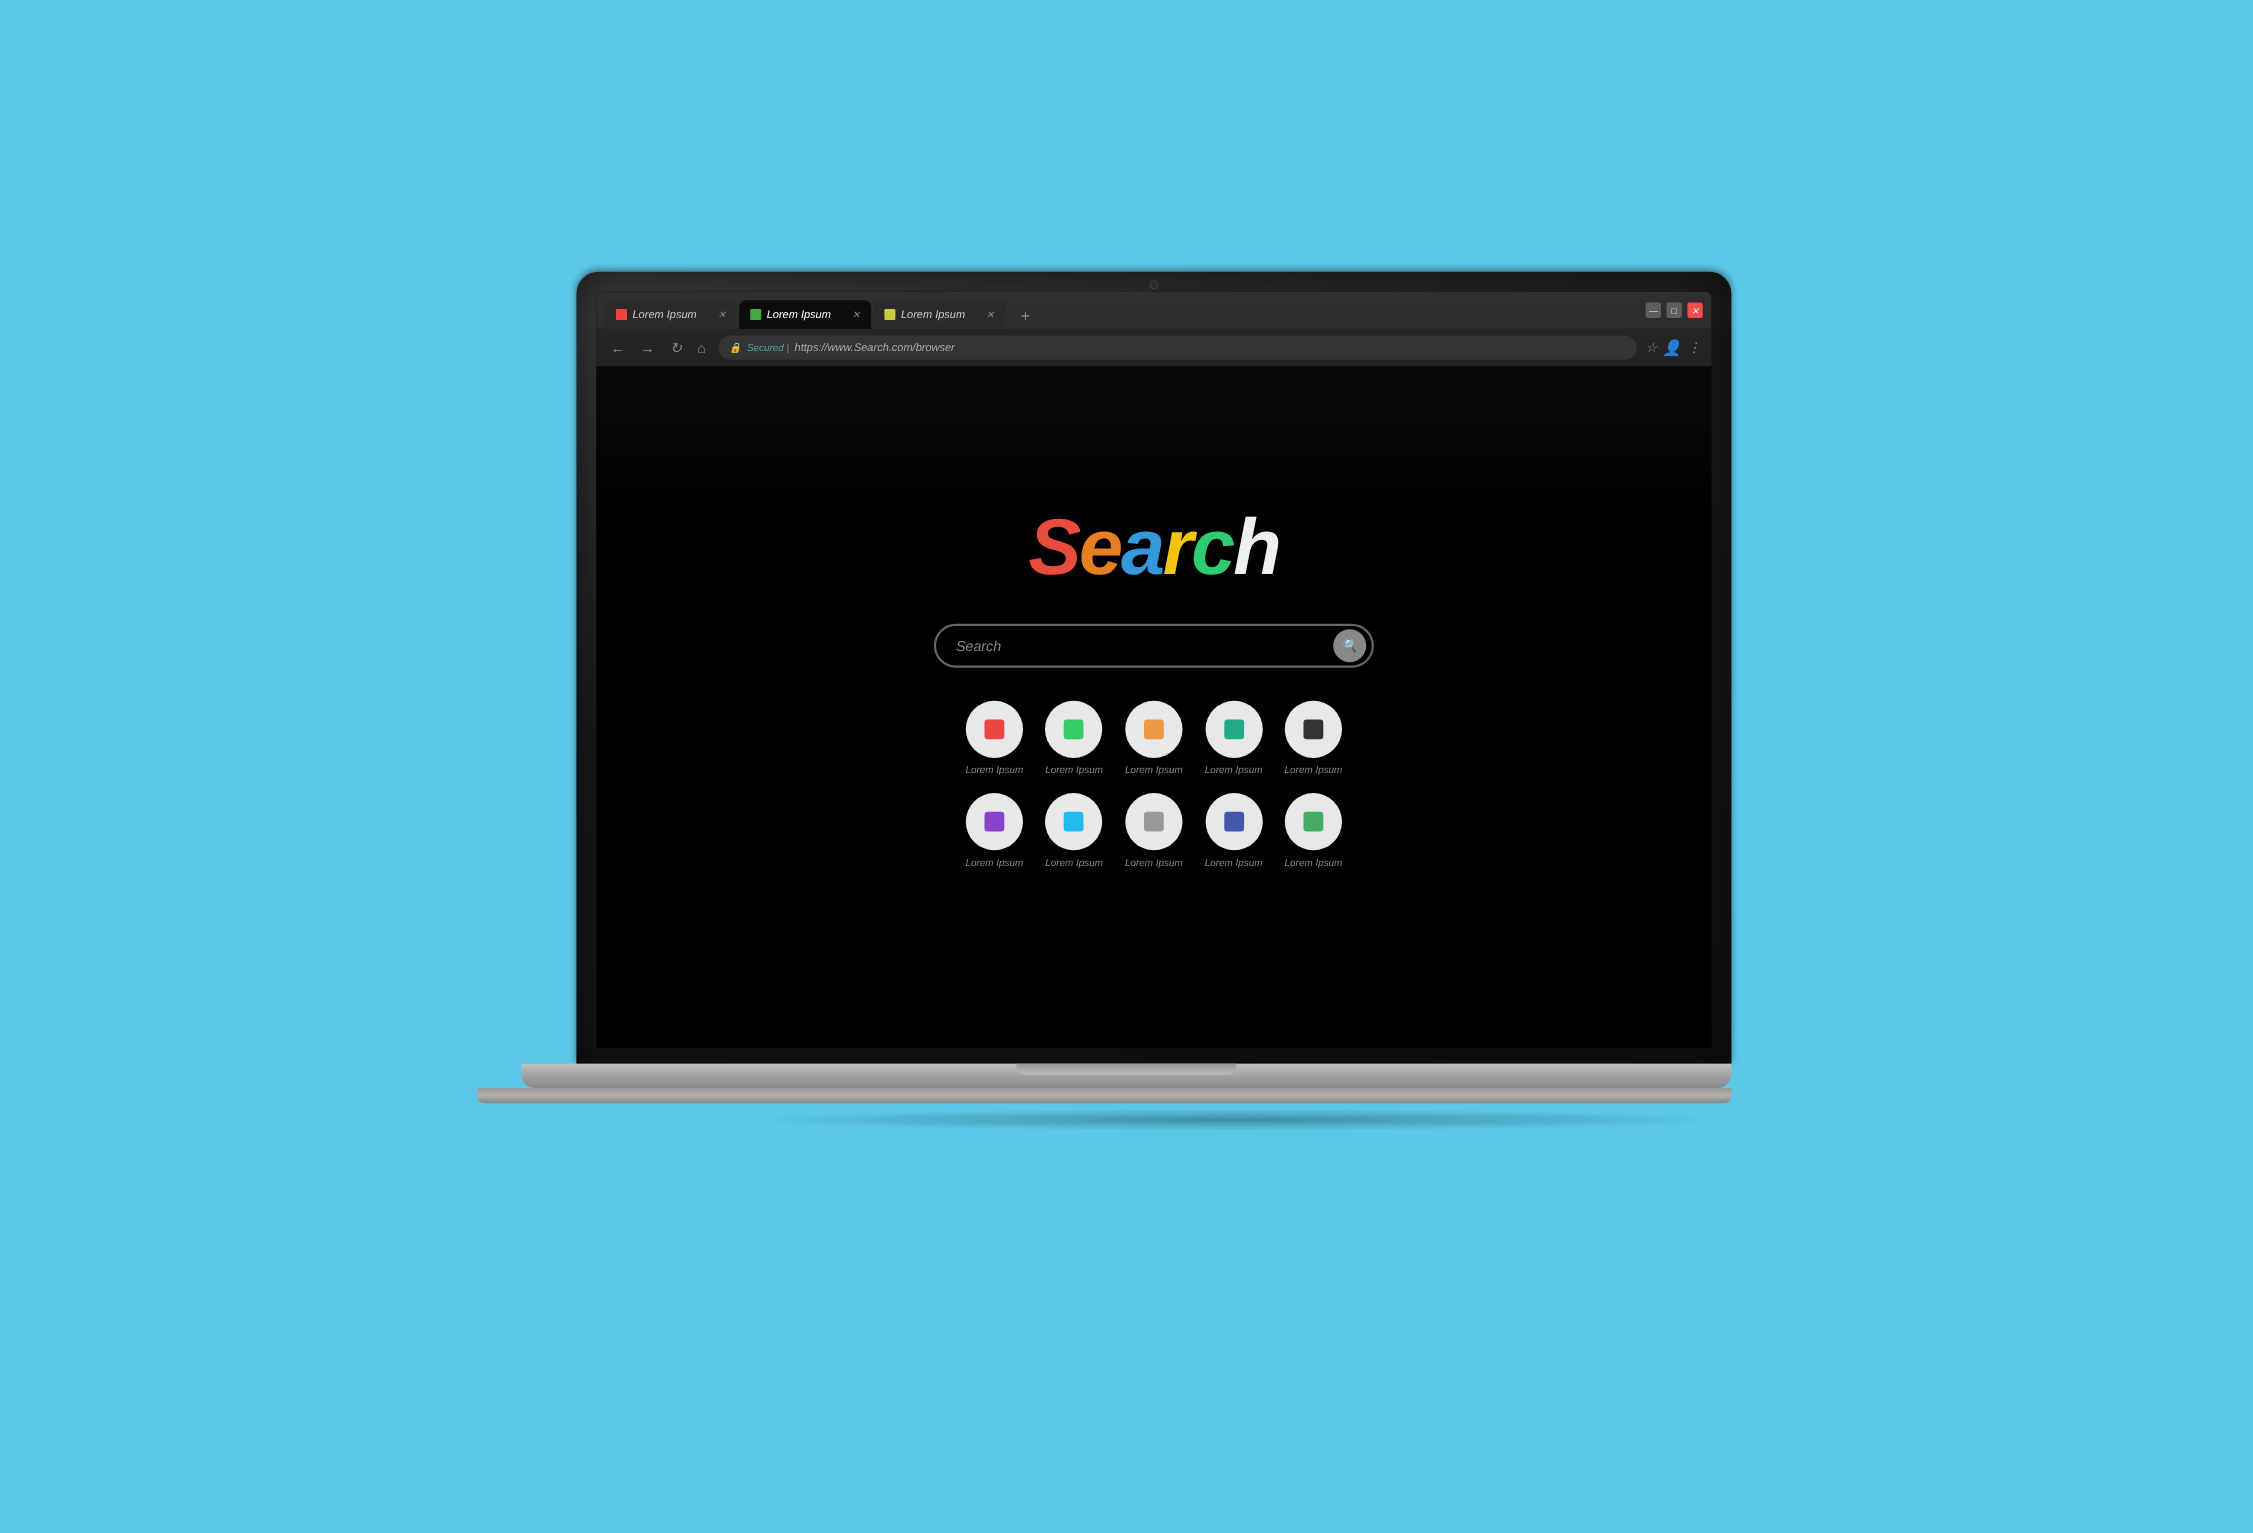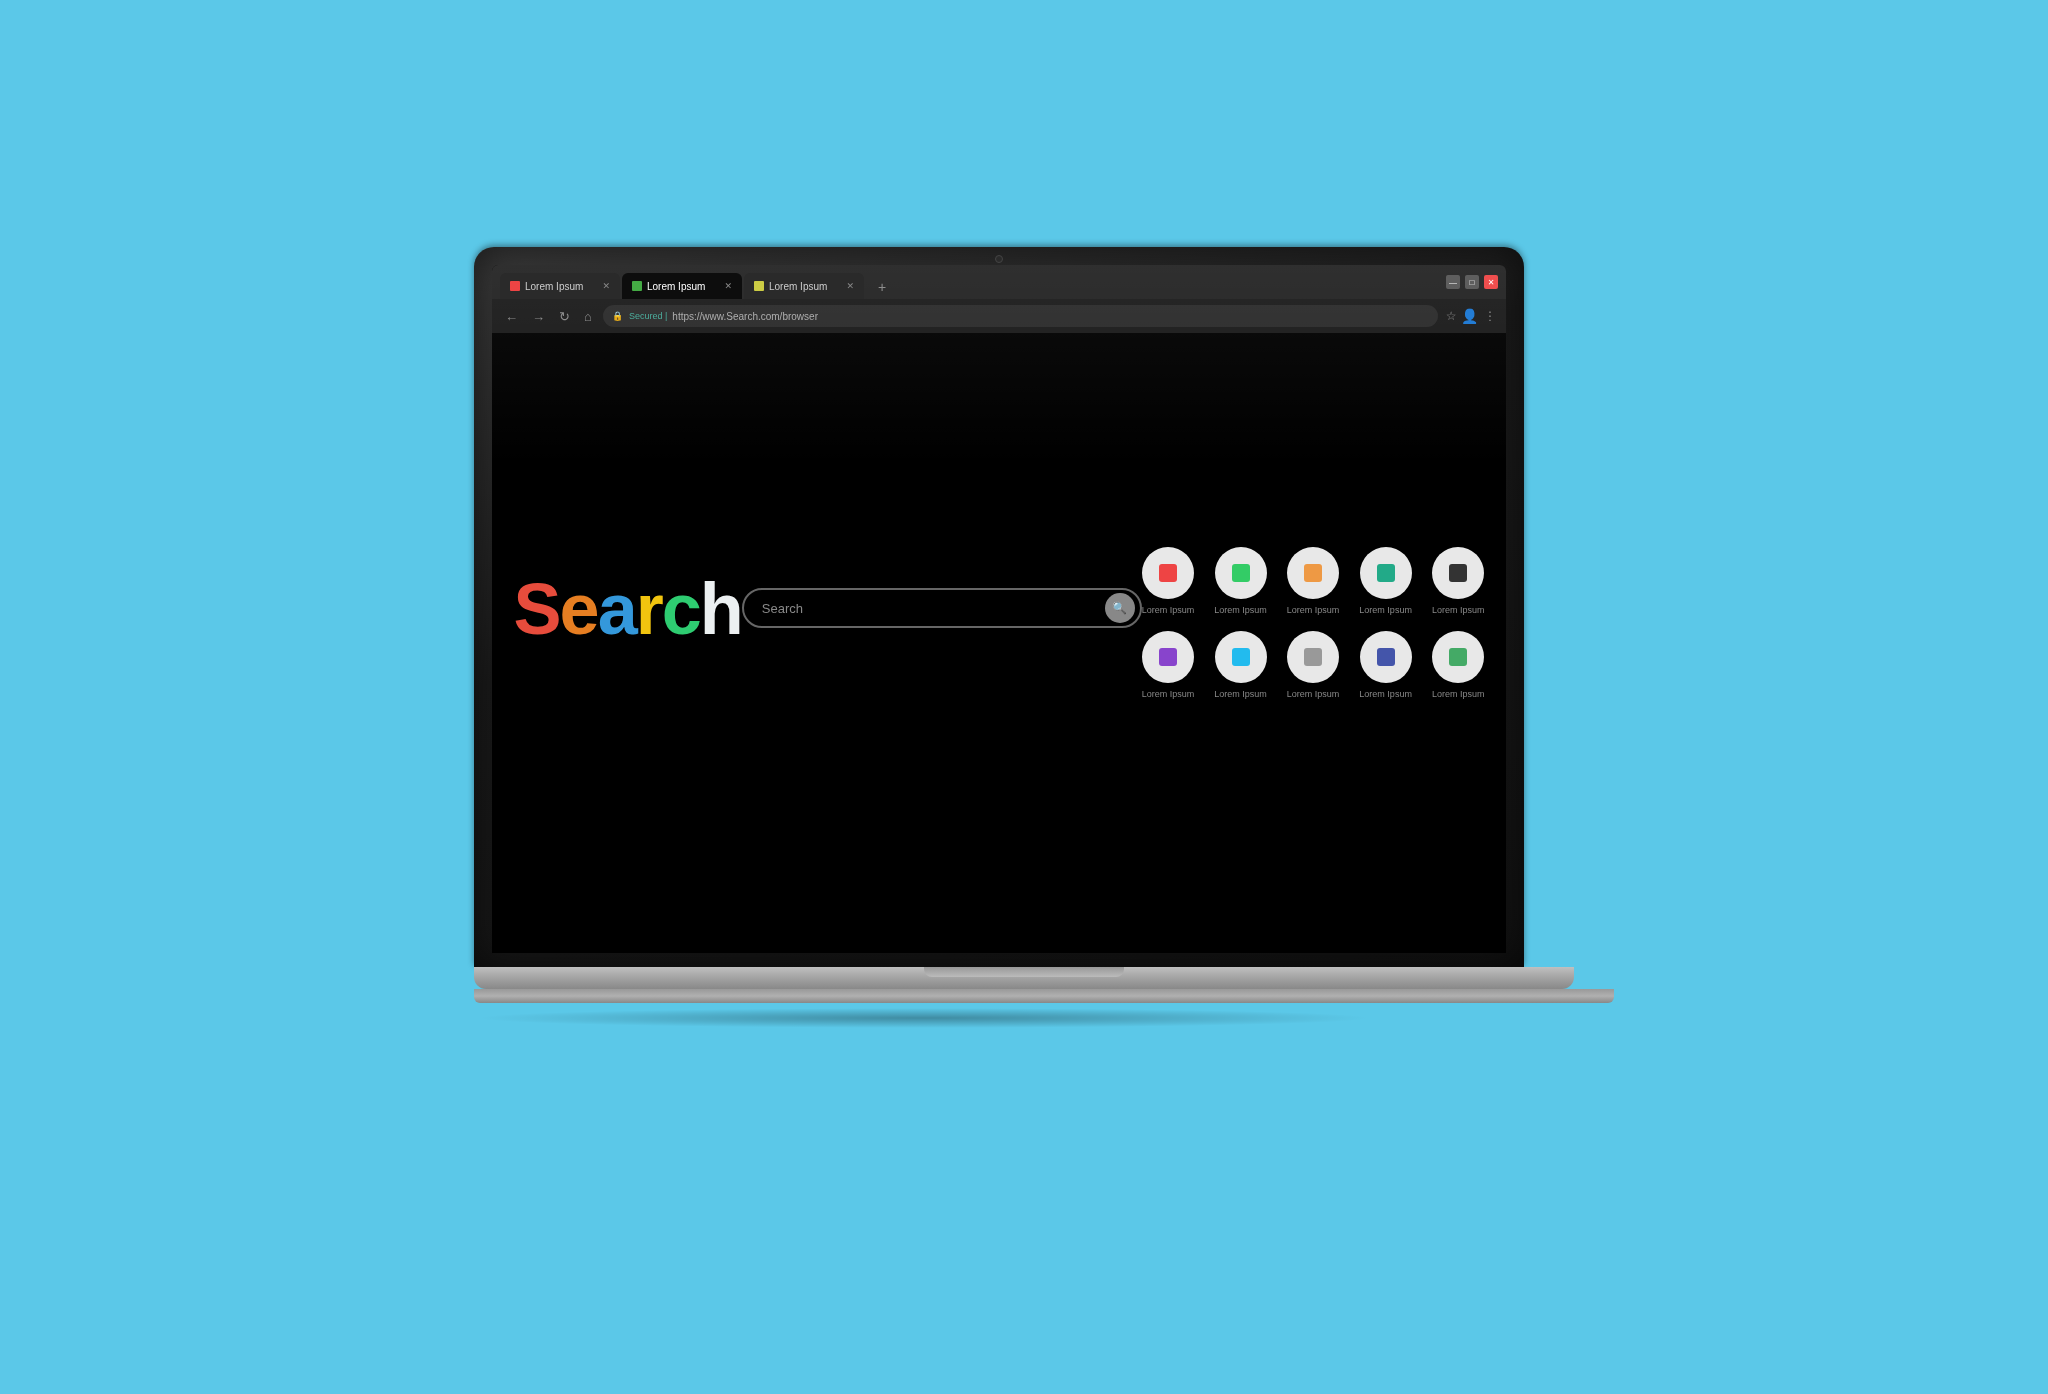--- a/index.html
+++ b/index.html
@@ -14,21 +14,22 @@
       font-family: Arial, sans-serif;
       overflow: hidden;
     }
 
     .laptop-wrapper {
       position: relative;
       width: 1100px;
       height: 900px;
       display: flex;
       flex-direction: column;
-      align-items: flex-start;
+      align-items: flex-end;
+      font-style: italic;
     }
 
     .laptop-screen-outer {
       width: 1050px;
       height: 720px;
       background: linear-gradient(160deg, #3a3a3a 0%, #1a1a1a 40%, #111 100%);
       border-radius: 20px 20px 0 0;
       padding: 18px 18px 0 18px;
       position: relative;
       box-shadow:
@@ -187,21 +188,21 @@
       align-items: center;
       color: #888;
       font-size: 12px;
     }
 
     
     .browser-content {
       flex: 1;
       background: #000;
       display: flex;
-      flex-direction: row;
+      flex-direction: column;
       align-items: center;
       justify-content: center;
       padding-bottom: 40px;
     }
 
     
     .search-logo {
       font-size: 72px;
       font-weight: bold;
       margin-bottom: 28px;

